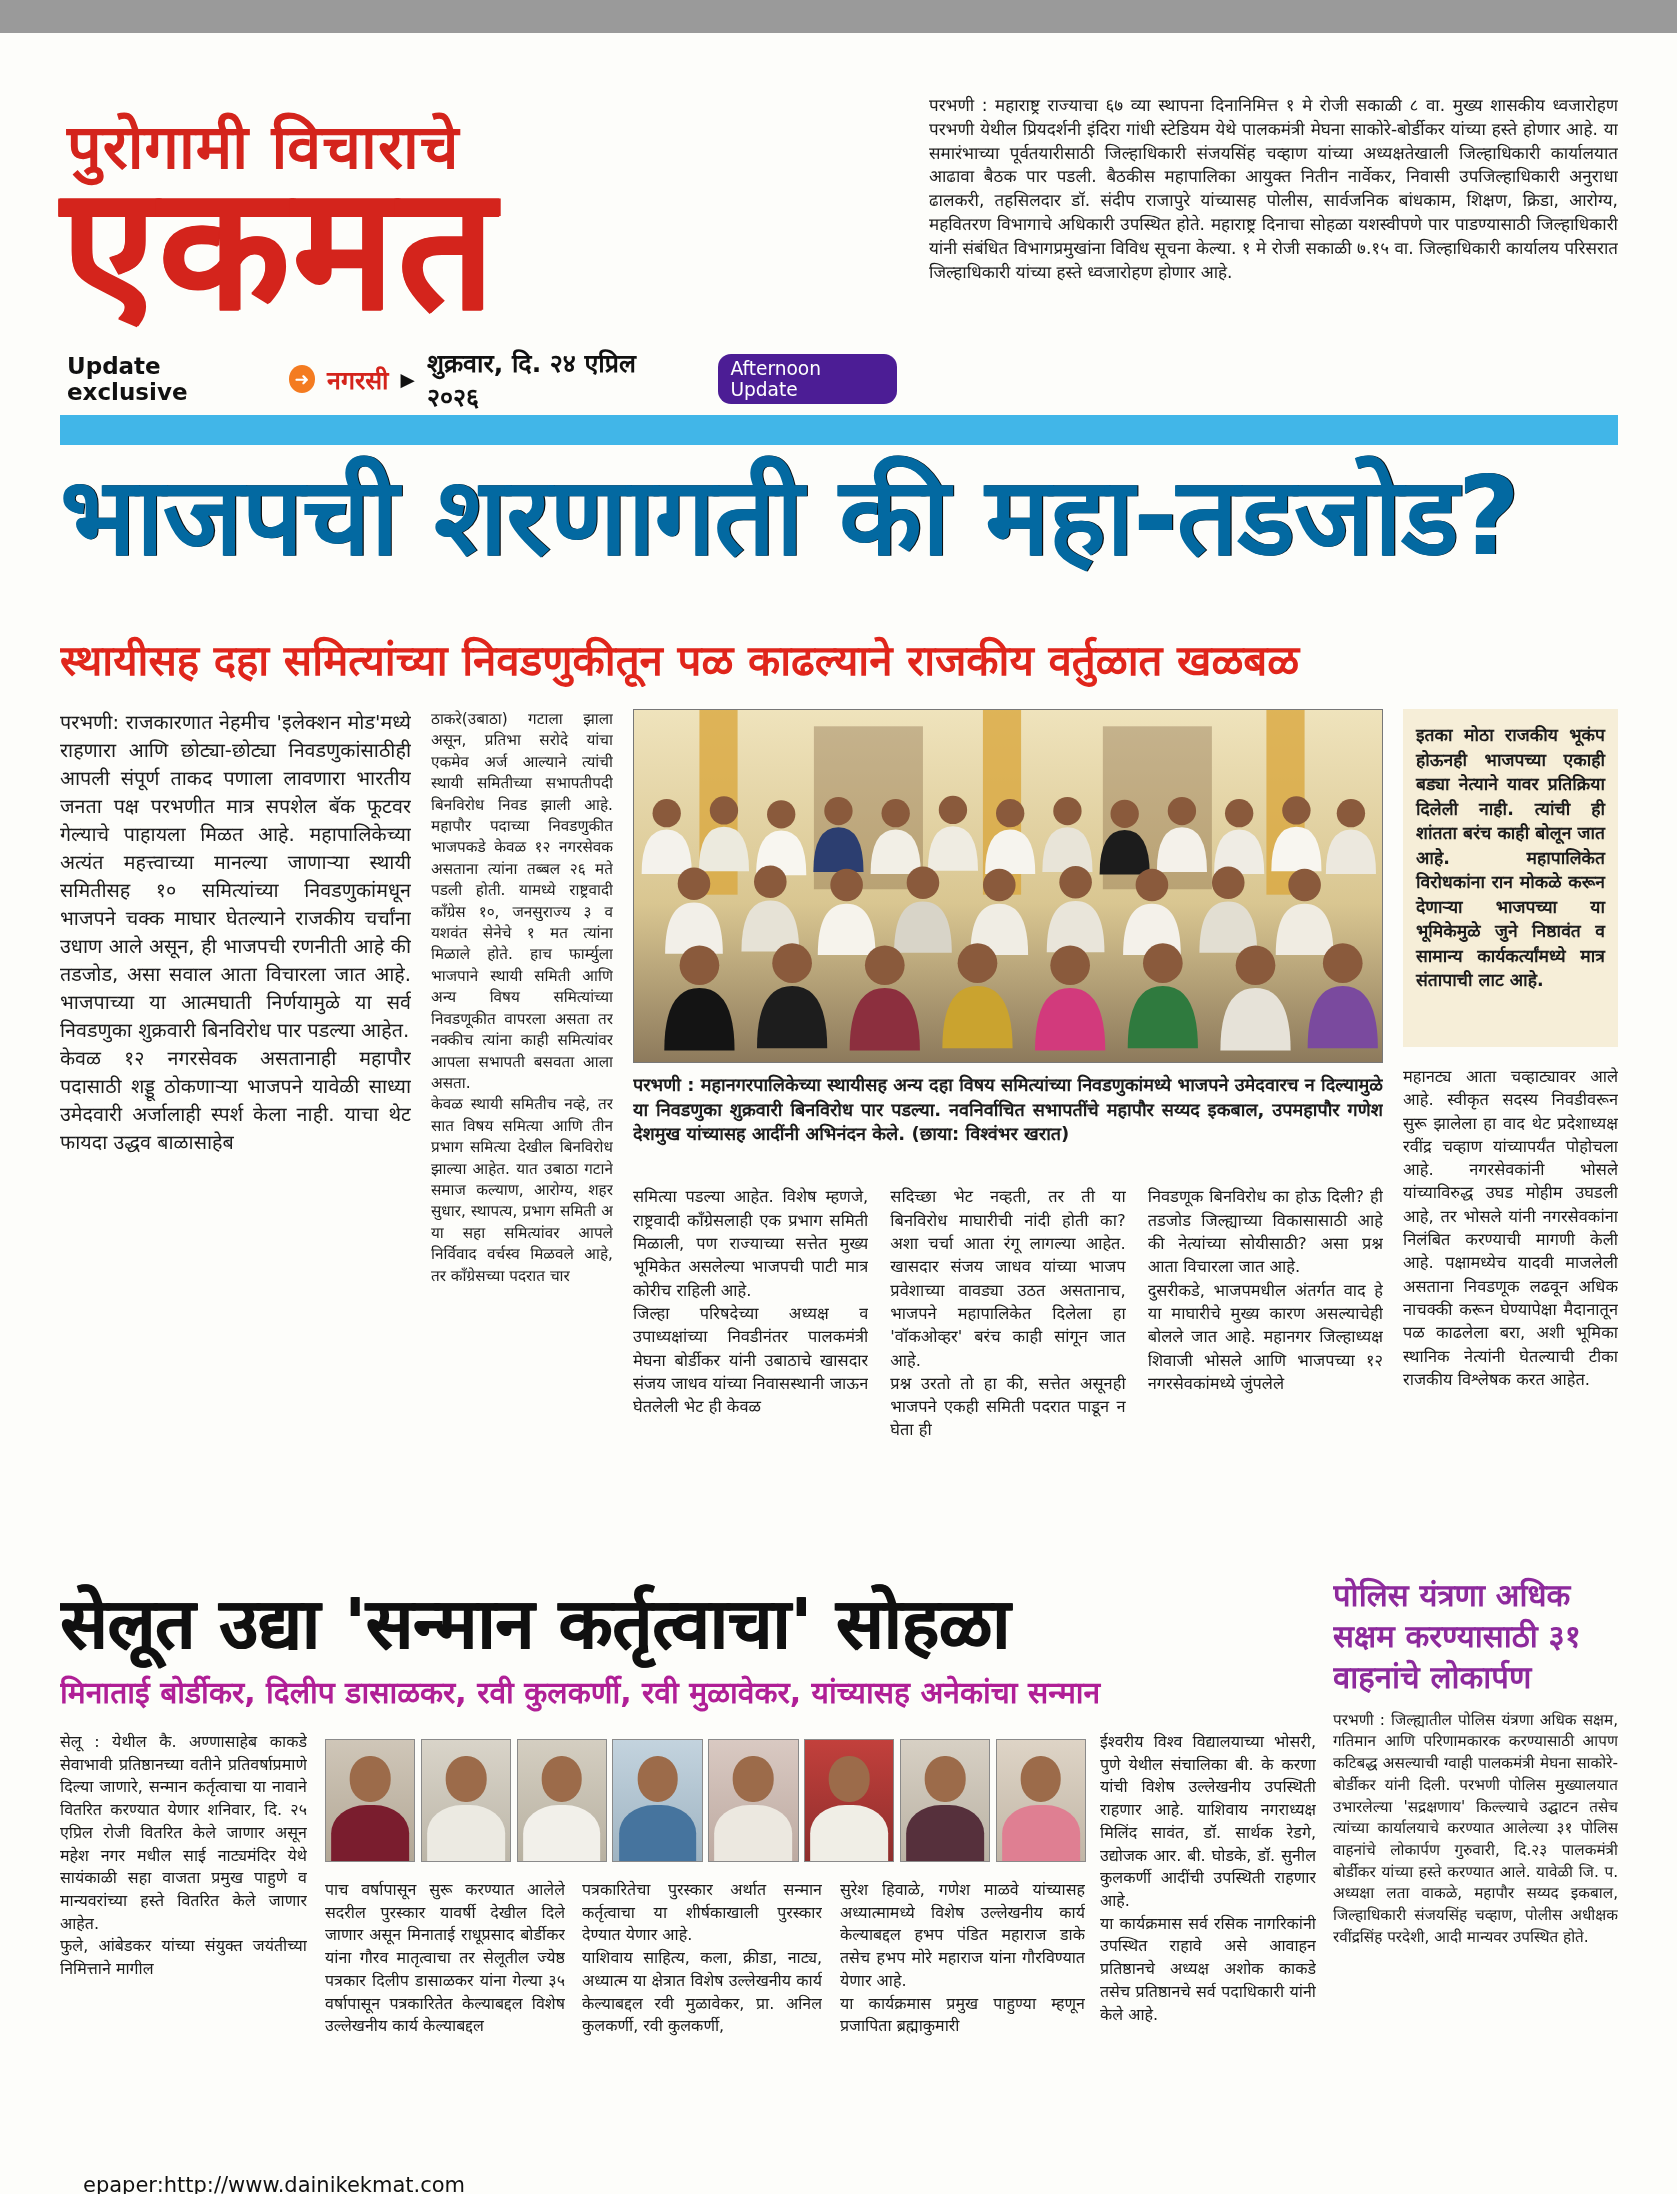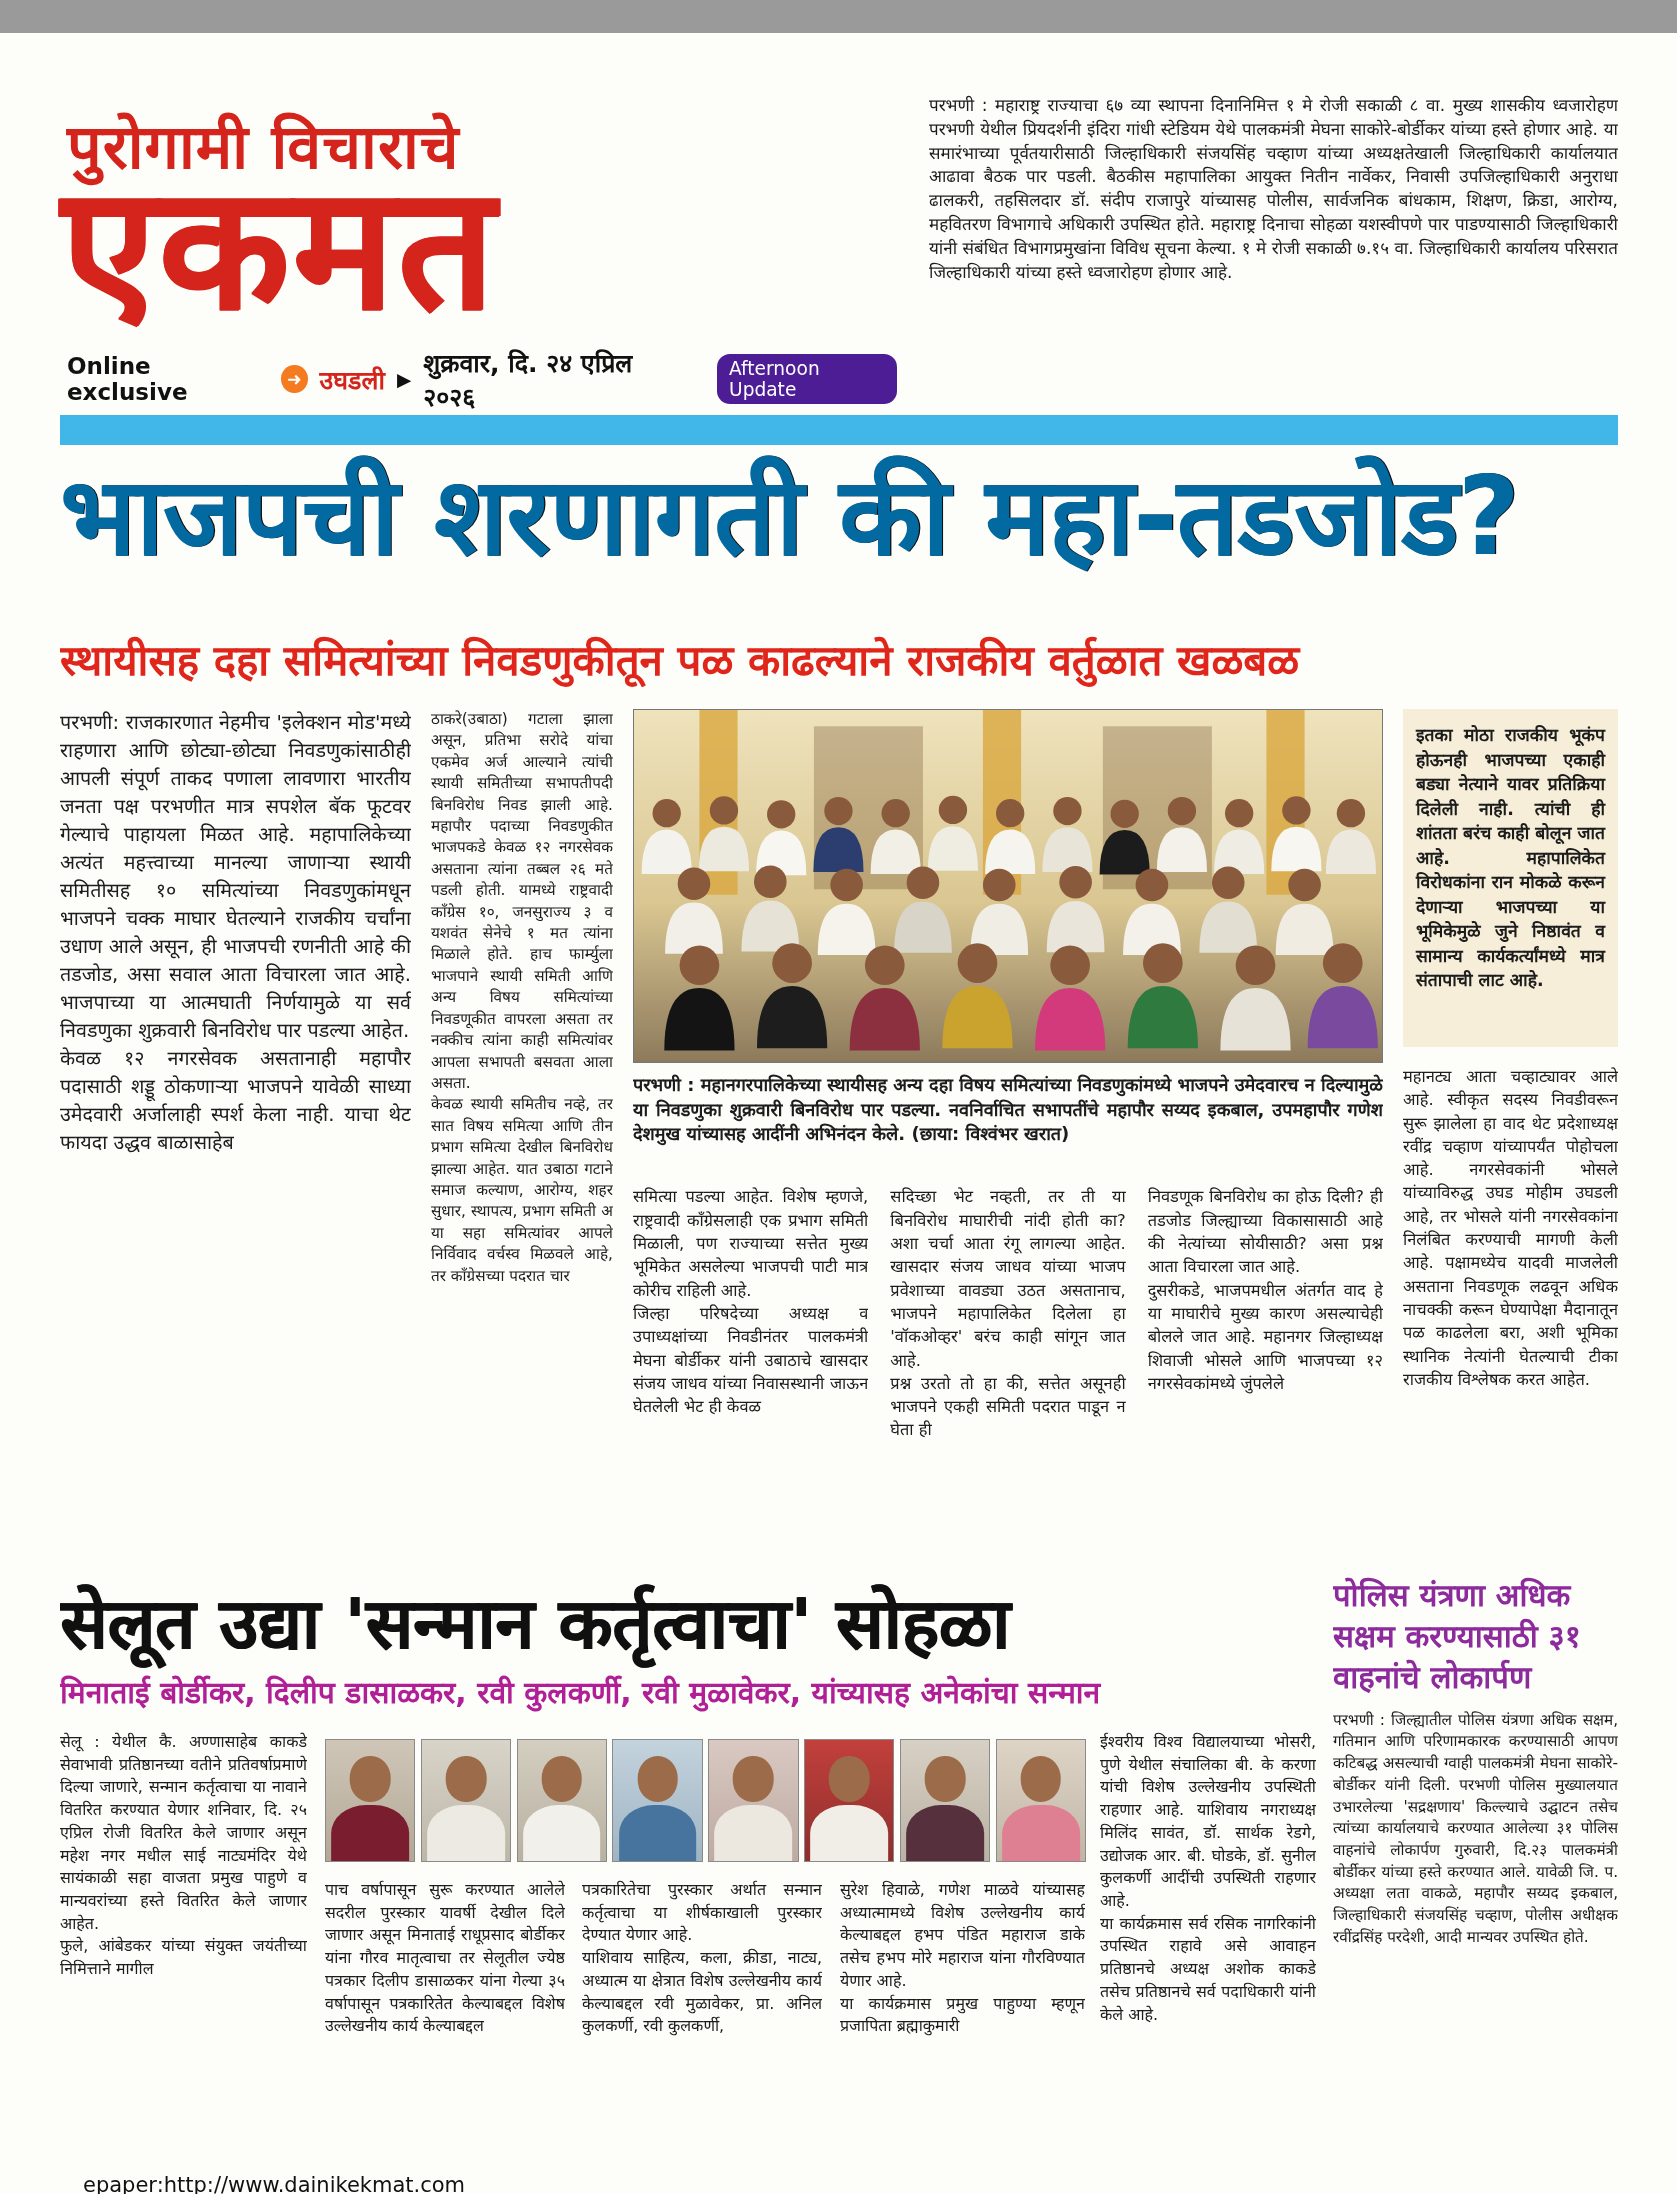--- a/index.html
+++ b/index.html
@@ -87,23 +87,23 @@
 </style>
 </head>
 <body>
 
 <div class="page">
 
   <div class="abs" id="masthead-tagline">पुरोगामी विचाराचे</div>
   <div class="abs" id="masthead-title">एकमत</div>
 
   <div class="abs" id="dateline-row">
-    <span id="online-exclusive">Online exclusive</span>
+    <span id="online-exclusive">Update exclusive</span>
     <span id="arrow-chip">➜</span>
-    <span id="edition">उघडली</span>
+    <span id="edition">नगरसी</span>
     <span id="play-icon">▶</span>
     <span id="date-label">शुक्रवार, दि. २४ एप्रिल २०२६</span>
     <span id="afternoon-chip">Afternoon Update</span>
   </div>
 
   <div class="abs" id="top-story">
     <div id="top-story-body" class="jtext">परभणी : महाराष्ट्र राज्याचा ६७ व्या स्थापना दिनानिमित्त १ मे रोजी सकाळी ८ वा. मुख्य शासकीय ध्वजारोहण परभणी येथील प्रियदर्शनी इंदिरा गांधी स्टेडियम येथे पालकमंत्री मेघना साकोरे-बोर्डीकर यांच्या हस्ते होणार आहे. या समारंभाच्या पूर्वतयारीसाठी जिल्हाधिकारी संजयसिंह चव्हाण यांच्या अध्यक्षतेखाली जिल्हाधिकारी कार्यालयात आढावा बैठक पार पडली. बैठकीस महापालिका आयुक्त नितीन नार्वेकर, निवासी उपजिल्हाधिकारी अनुराधा ढालकरी, तहसिलदार डॉ. संदीप राजापुरे यांच्यासह पोलीस, सार्वजनिक बांधकाम, शिक्षण, क्रिडा, आरोग्य, महवितरण विभागाचे अधिकारी उपस्थित होते. महाराष्ट्र दिनाचा सोहळा यशस्वीपणे पार पाडण्यासाठी जिल्हाधिकारी यांनी संबंधित विभागप्रमुखांना विविध सूचना केल्या. १ मे रोजी सकाळी ७.१५ वा. जिल्हाधिकारी कार्यालय परिसरात जिल्हाधिकारी यांच्या हस्ते ध्वजारोहण होणार आहे.</div>
   </div>
 
   <div class="abs" id="top-blue-bar"></div>

